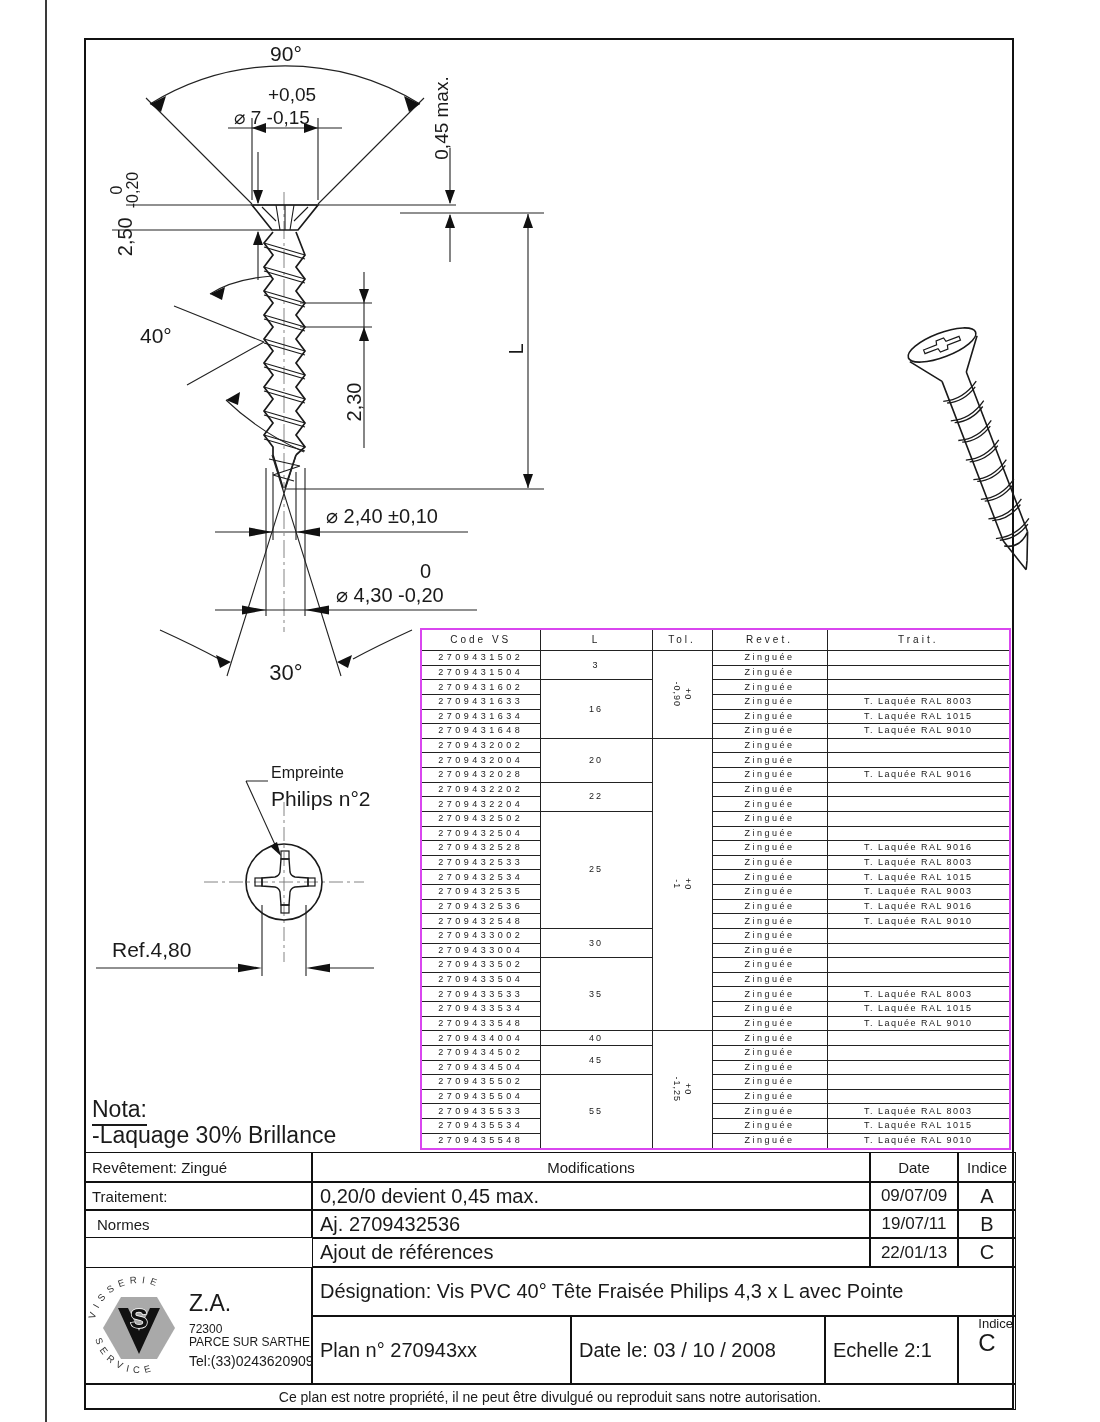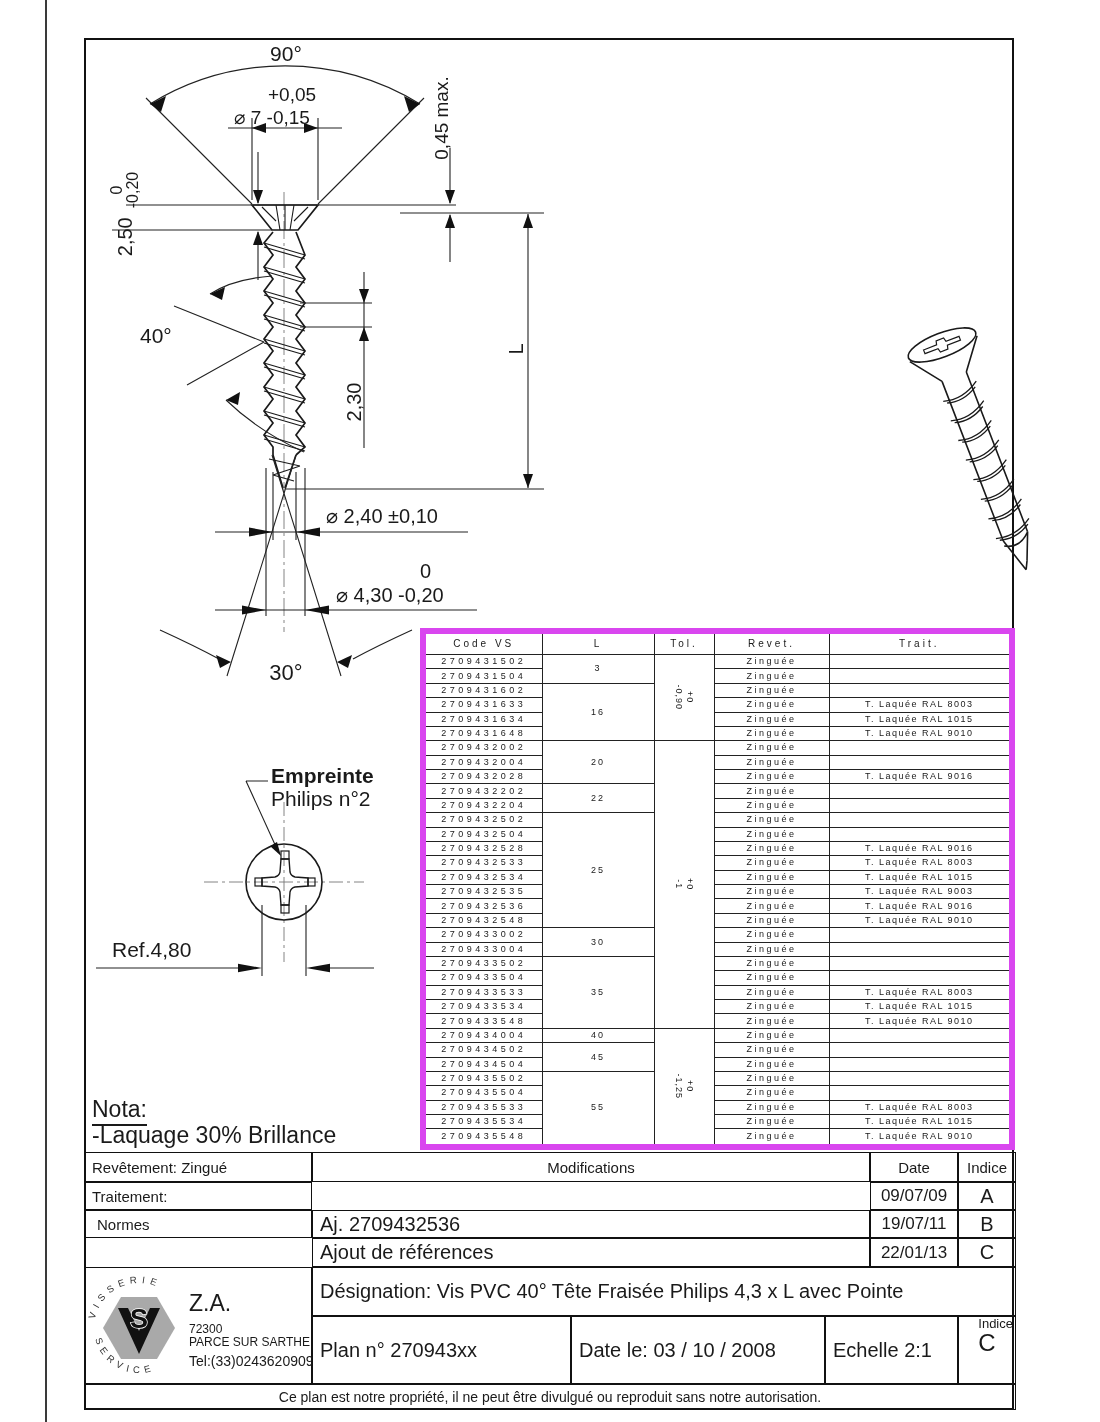--- a/index.html
+++ b/index.html
@@ -7,21 +7,21 @@
         font-family:"Liberation Sans","DejaVu Sans",sans-serif;color:#1a1a1a;}
   .abs{position:absolute;}
   #trim-line{position:absolute;left:45px;top:0;width:2px;height:1422px;background:#3a3a3a;}
   #frame{position:absolute;left:84px;top:38px;width:930px;height:1372px;border:2px solid #111;box-sizing:border-box;}
   .dimtext{position:absolute;font-size:19px;white-space:nowrap;color:#1a1a1a;}
   .rot{position:absolute;display:flex;align-items:center;justify-content:center;
        transform:rotate(-90deg);white-space:nowrap;}
   .stack{display:flex;flex-direction:column;line-height:1.02;font-size:16px;text-align:center;}
   
   #vis-table{position:absolute;left:420px;top:628px;width:589px;height:522px;
-             border-collapse:collapse;table-layout:fixed;border:6px solid #d946ef;}
+             border-collapse:collapse;table-layout:fixed;border:2px solid #d946ef;}
   #vis-table th,#vis-table td{border:1px solid #222;padding:0 2px;font-size:9px;line-height:1;
              text-align:center;overflow:hidden;white-space:nowrap;}
   #vis-table th{height:20px;font-size:10px;font-weight:normal;letter-spacing:3px;}
   #vis-table td.c-code{letter-spacing:3.5px;}
   #vis-table td.c-l{letter-spacing:2px;}
   #vis-table td.c-revet{letter-spacing:2.5px;}
   #vis-table td.c-trait{letter-spacing:1.5px;text-align:center;}
   .tolbox{display:flex;align-items:center;justify-content:center;height:100%;}
   .tolrot{transform:rotate(90deg);display:flex;flex-direction:column;font-size:9px;
           letter-spacing:1px;line-height:1.25;white-space:nowrap;}
@@ -158,21 +158,21 @@
     </span>
   </div>
   <div class="dimtext" style="left:140px;top:324px;font-size:21px;">40°</div>
   <div class="rot" style="left:314px;top:389px;width:80px;height:26px;font-size:20px;">2,30</div>
   <div class="rot" style="left:502px;top:336px;width:28px;height:26px;font-size:20px;">L</div>
   <div class="dimtext" style="left:326px;top:504px;font-size:20px;">⌀ 2,40 ±0,10</div>
   <div class="dimtext" style="left:420px;top:560px;font-size:20px;">0</div>
   <div class="dimtext" style="left:336px;top:583px;font-size:20px;">⌀ 4,30  -0,20</div>
   <div class="dimtext" style="left:264px;top:660px;width:44px;text-align:center;font-size:22px;">30°</div>
 
-  <div class="dimtext" style="left:271px;top:764px;font-size:21px;font-weight:bold;">Empreinte</div>
+  <div class="dimtext" style="left:271px;top:764px;font-size:16px;">Empreinte</div>
   <div class="dimtext" style="left:271px;top:787px;font-size:21px;">Philips n°2</div>
   <div class="dimtext" style="left:112px;top:938px;font-size:21px;">Ref.4,80</div>
 
   <div id="nota-title">Nota:</div>
   <div id="nota-line">-Laquage 30% Brillance</div>
 
   <table id="vis-table">
     <colgroup>
         <col style="width:119px">
         <col style="width:112px">
@@ -396,20 +396,21 @@
         </tr>
       </tbody>
   </table>
 
   <div class="tb-cell tb-center" style="left:312px;top:1152px;width:558px;height:30px;">Modifications</div>
   <div class="tb-cell tb-left" style="left:84px;top:1152px;width:228px;height:30px;">Revêtement: Zingué</div>
   <div class="tb-cell tb-center" style="left:870px;top:1152px;width:88px;height:30px;">Date</div>
   <div class="tb-cell tb-center" style="left:958px;top:1152px;width:58px;height:30px;">Indice</div>
 
   <div class="tb-cell tb-left" style="left:84px;top:1182px;width:228px;height:28px;">Traitement:</div>
+  <div class="tb-cell tb-left tb-big" style="left:312px;top:1182px;width:558px;height:28px;">0,20/0 devient 0,45 max.</div>
   <div class="tb-cell tb-date" style="left:870px;top:1182px;width:88px;height:28px;">09/07/09</div>
   <div class="tb-cell tb-ind" style="left:958px;top:1182px;width:58px;height:28px;">A</div>
 
   <div class="tb-cell tb-left" style="left:84px;top:1210px;width:228px;height:28px;padding-left:12px;">Normes</div>
   <div class="tb-cell tb-left tb-big" style="left:312px;top:1210px;width:558px;height:28px;">Aj. 2709432536</div>
   <div class="tb-cell tb-date" style="left:870px;top:1210px;width:88px;height:28px;">19/07/11</div>
   <div class="tb-cell tb-ind" style="left:958px;top:1210px;width:58px;height:28px;">B</div>
 
   <div class="tb-cell tb-left tb-big" style="left:312px;top:1238px;width:558px;height:29px;">Ajout de références</div>
   <div class="tb-cell tb-date" style="left:870px;top:1238px;width:88px;height:29px;">22/01/13</div>

